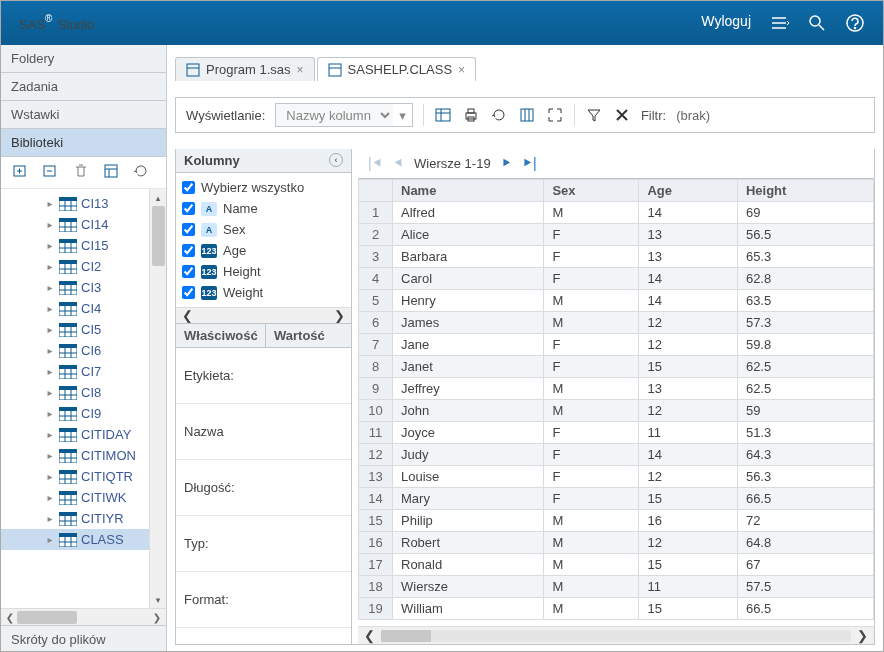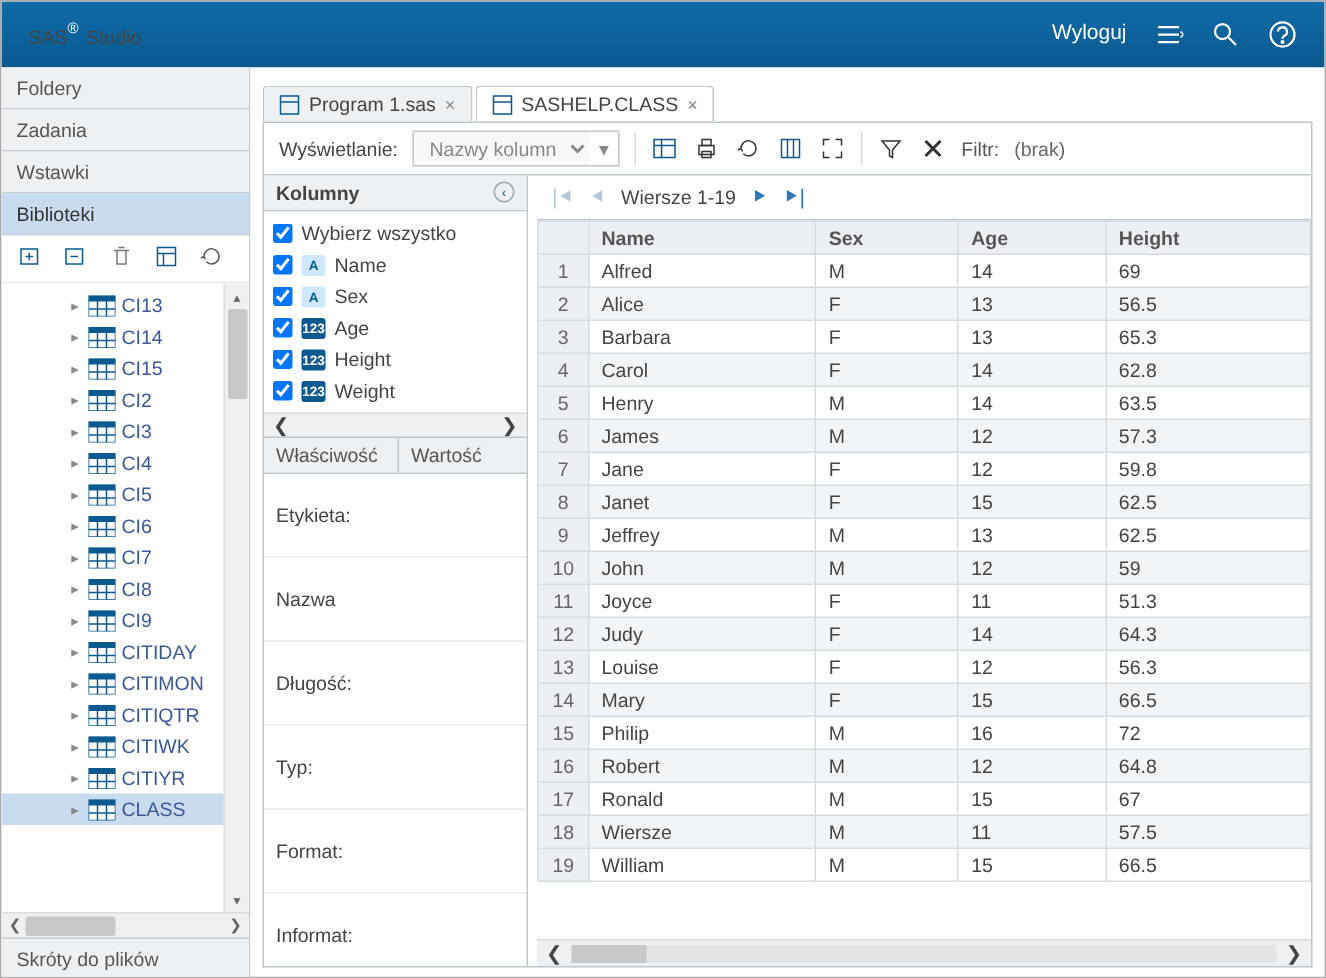--- a/index.html
+++ b/index.html
@@ -25,21 +25,21 @@
 .tree-row .ticon{width:18px;height:14px}
 .tree-row .lbl{color:#3b5998}
 .vscroll{position:absolute;right:0;top:0;width:17px;height:100%;background:#f0f0f0;border-left:1px solid #ddd}
 .vscroll .up,.vscroll .dn{height:17px;display:flex;align-items:center;justify-content:center;font-size:9px;color:#666}
 .vscroll .thumb{position:absolute;top:17px;left:2px;width:13px;height:60px;background:#c8c8c8;border-radius:2px}
 .hscroll{height:17px;background:#f0f0f0;border-top:1px solid #ddd;display:flex;align-items:center;justify-content:space-between;padding:0 2px}
 .hscroll .ar{font-size:10px;color:#666;width:14px;text-align:center}
 .hscroll .track{flex:1;position:relative;height:13px}
 .hscroll .thumb{position:absolute;left:0;width:60px;height:13px;background:#c8c8c8;border-radius:2px}
 .footer-nav{border-top:1px solid #c6ccd2;padding:6px 10px;background:#eef1f4;color:#555}
-.right-col{flex:1;display:flex;flex-direction:column;padding:8px;gap:0;background:#fff}
+.right-col{flex:1;display:flex;flex-direction:column;padding:8px;gap:16px;background:#fff}
 .tabbar{display:flex;align-items:flex-end;height:28px}
 .tab{display:flex;align-items:center;gap:6px;padding:4px 10px;border:1px solid #bfc6cc;border-bottom:none;background:#eef1f4;margin-right:2px;border-radius:3px 3px 0 0}
 .tab.active{background:#fff}
 .tab .ticon{width:14px;height:14px}
 .tab .x{color:#888;font-size:12px;cursor:pointer}
 .view-tb{display:flex;align-items:center;gap:10px;border:1px solid #bfc6cc;border-top:1px solid #bfc6cc;padding:4px 10px;background:#fff;height:36px}
 .view-tb .sel-wrap{display:flex;align-items:center;border:1px solid #bfc6cc;height:24px}
 .view-tb select{border:none;height:22px;background:#f6f8fa;color:#888;padding:0 6px;outline:none}
 .tb-ic{width:18px;height:18px;cursor:pointer;display:flex;align-items:center;justify-content:center}
 .tb-ic svg{width:16px;height:16px}
@@ -51,21 +51,21 @@
 .cp-head{display:flex;align-items:flex-start;justify-content:space-between;padding:4px 8px;background:#eef1f4;border-bottom:1px solid #bfc6cc;font-weight:bold;color:#555}
 .cp-head .collapse{width:14px;height:14px;border:1px solid #9ab;border-radius:50%;display:flex;align-items:center;justify-content:center;font-size:9px;color:#578;cursor:pointer}
 .cp-body{flex:0 0 auto;padding:4px 6px;background:#fff}
 .cp-row{display:flex;align-items:center;gap:6px;padding:3px 0}
 .cp-row input[type=checkbox]{cursor:pointer}
 .type-ic{width:16px;height:14px;display:inline-flex;align-items:center;justify-content:center;font-size:9px;font-weight:bold;border-radius:2px}
 .type-ic.ch{background:#cfe8ff;color:#0a5a8f}
 .type-ic.nm{background:#0a5a8f;color:#fff}
 .cp-scroll{height:18px;border-top:1px solid #ddd;background:#f0f0f0;display:flex;justify-content:space-between;align-items:center;padding:0 6px;color:#666;font-size:11px}
 .prophead{display:flex;background:#eef1f4;border-top:1px solid #bfc6cc;border-bottom:1px solid #bfc6cc}
-.prophead>div{padding:4px 8px;color:#555;font-weight:400}
+.prophead>div{padding:4px 8px;color:#555;font-weight:700}
 .prophead>div:first-child{width:90px;border-right:1px solid #bfc6cc}
 .proprow{display:flex;border-bottom:1px solid #e6e9ec}
 .proprow>div{padding:20px 8px}
 .proprow>div:first-child{width:90px}
 .grid-panel{flex:1;display:flex;flex-direction:column;overflow:hidden}
 .grid-top{display:flex;align-items:center;justify-content:space-between;padding:6px 10px;color:#555;border-bottom:1px solid #bfc6cc}
 .grid-nav{display:flex;align-items:center;gap:10px}
 .grid-nav .ar{color:#2b77b8;font-size:14px;cursor:pointer}
 .grid-nav .ar.dim{color:#b7c8d8}
 .grid-wrap{flex:1;overflow:auto}

